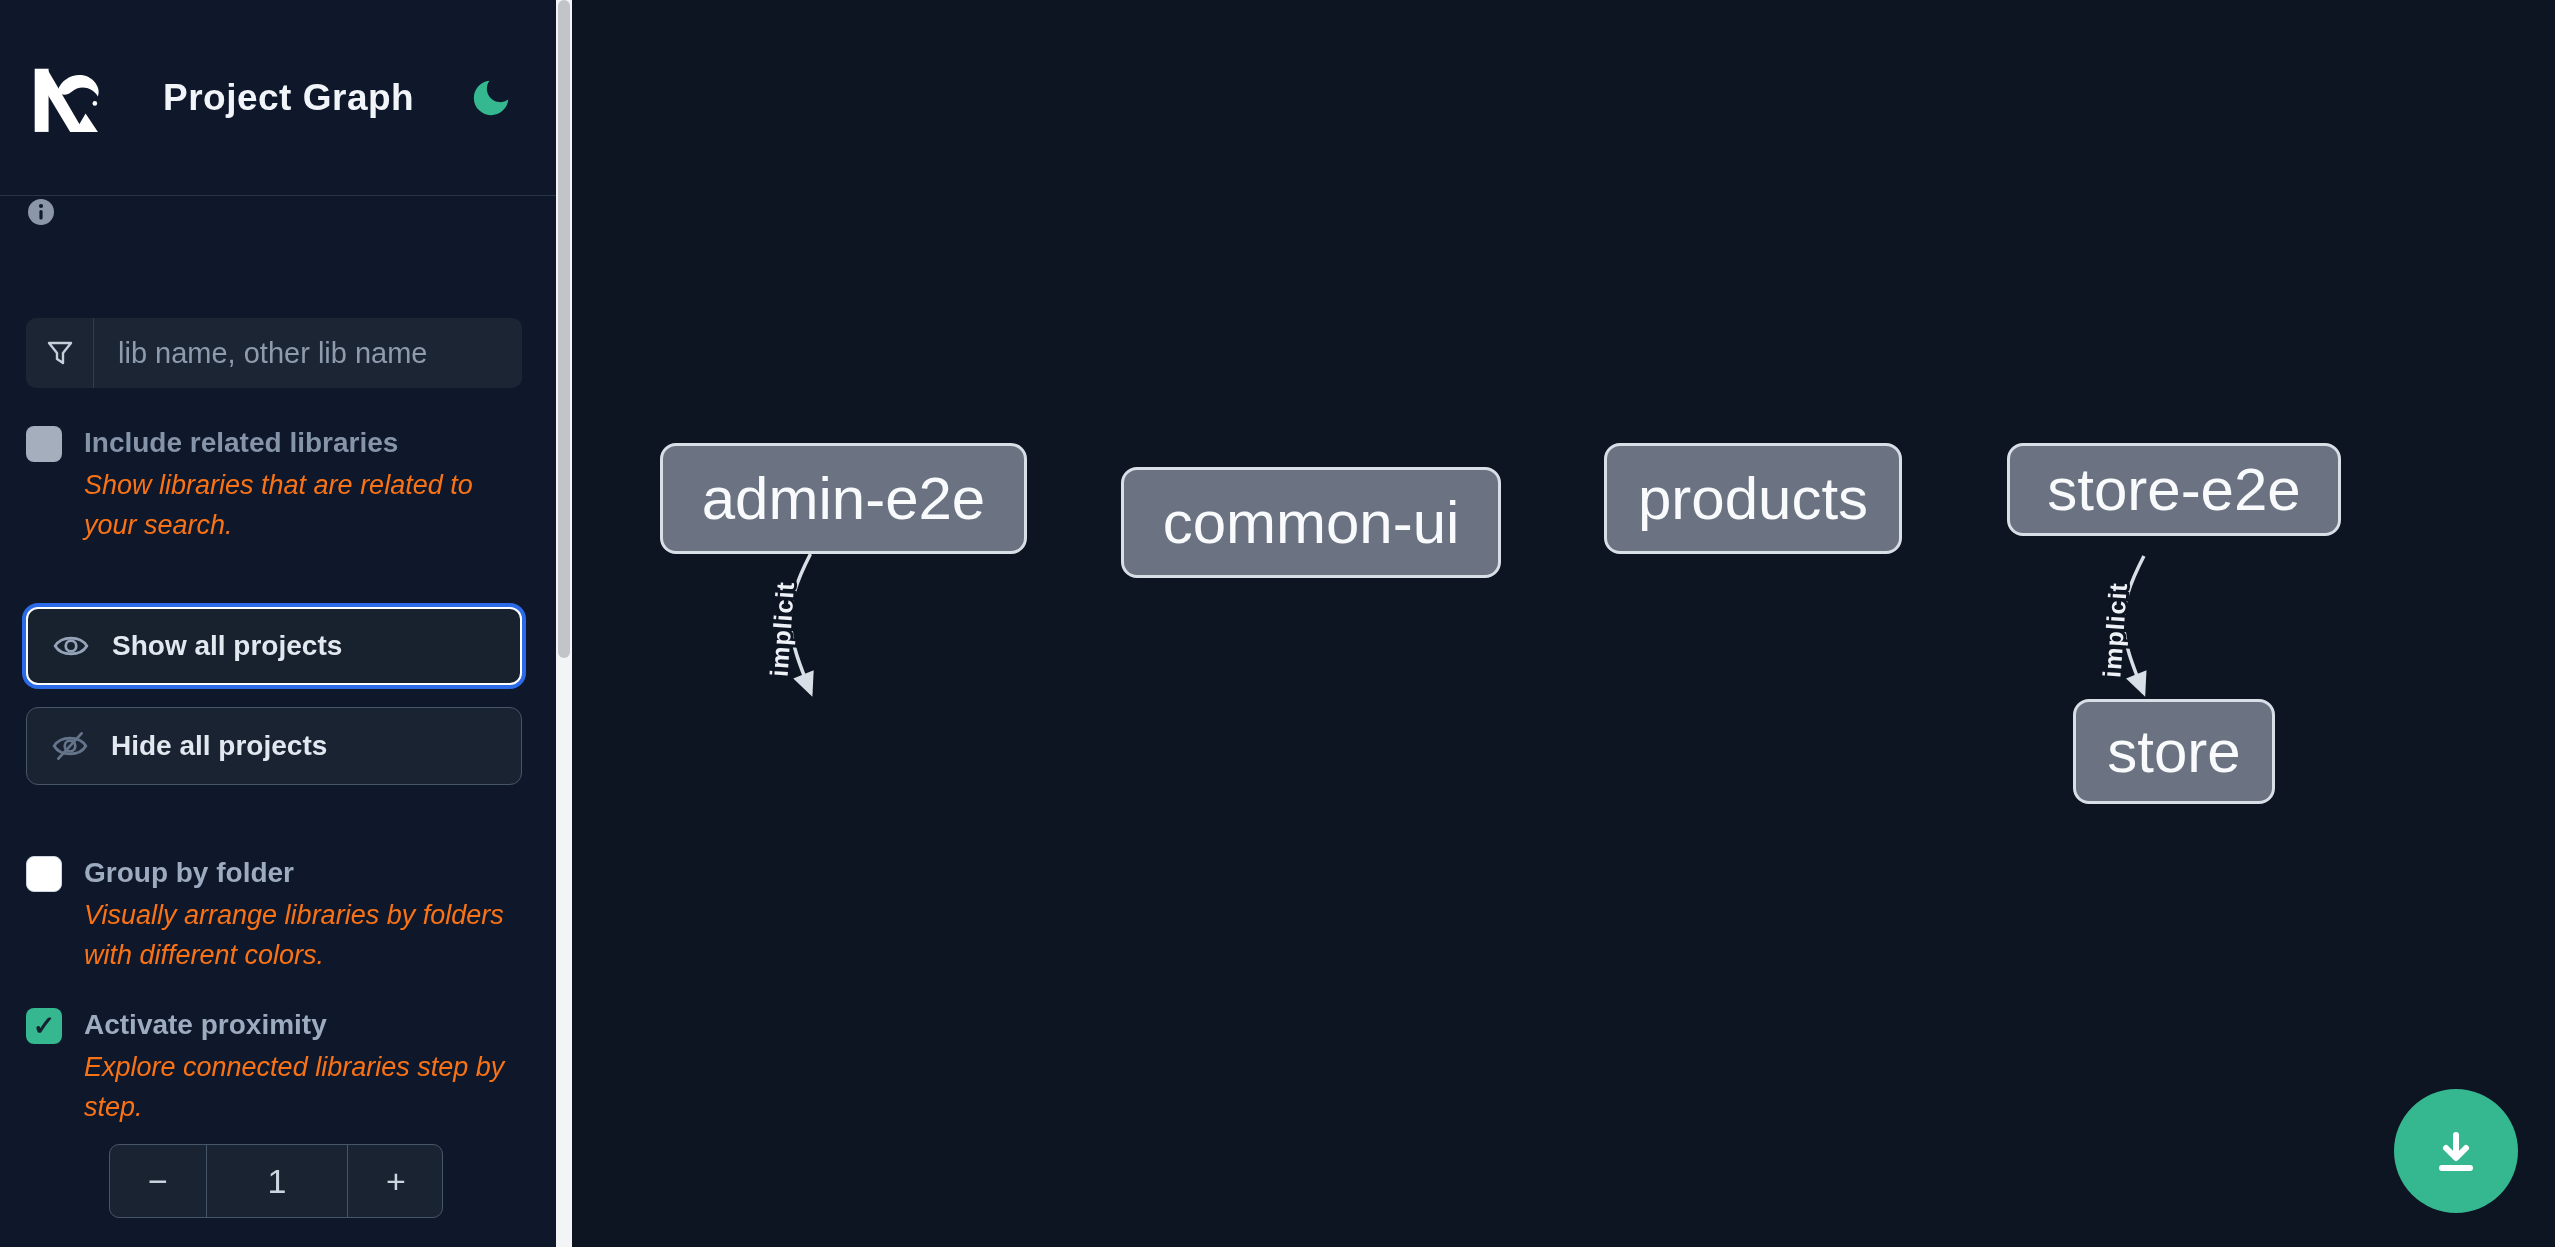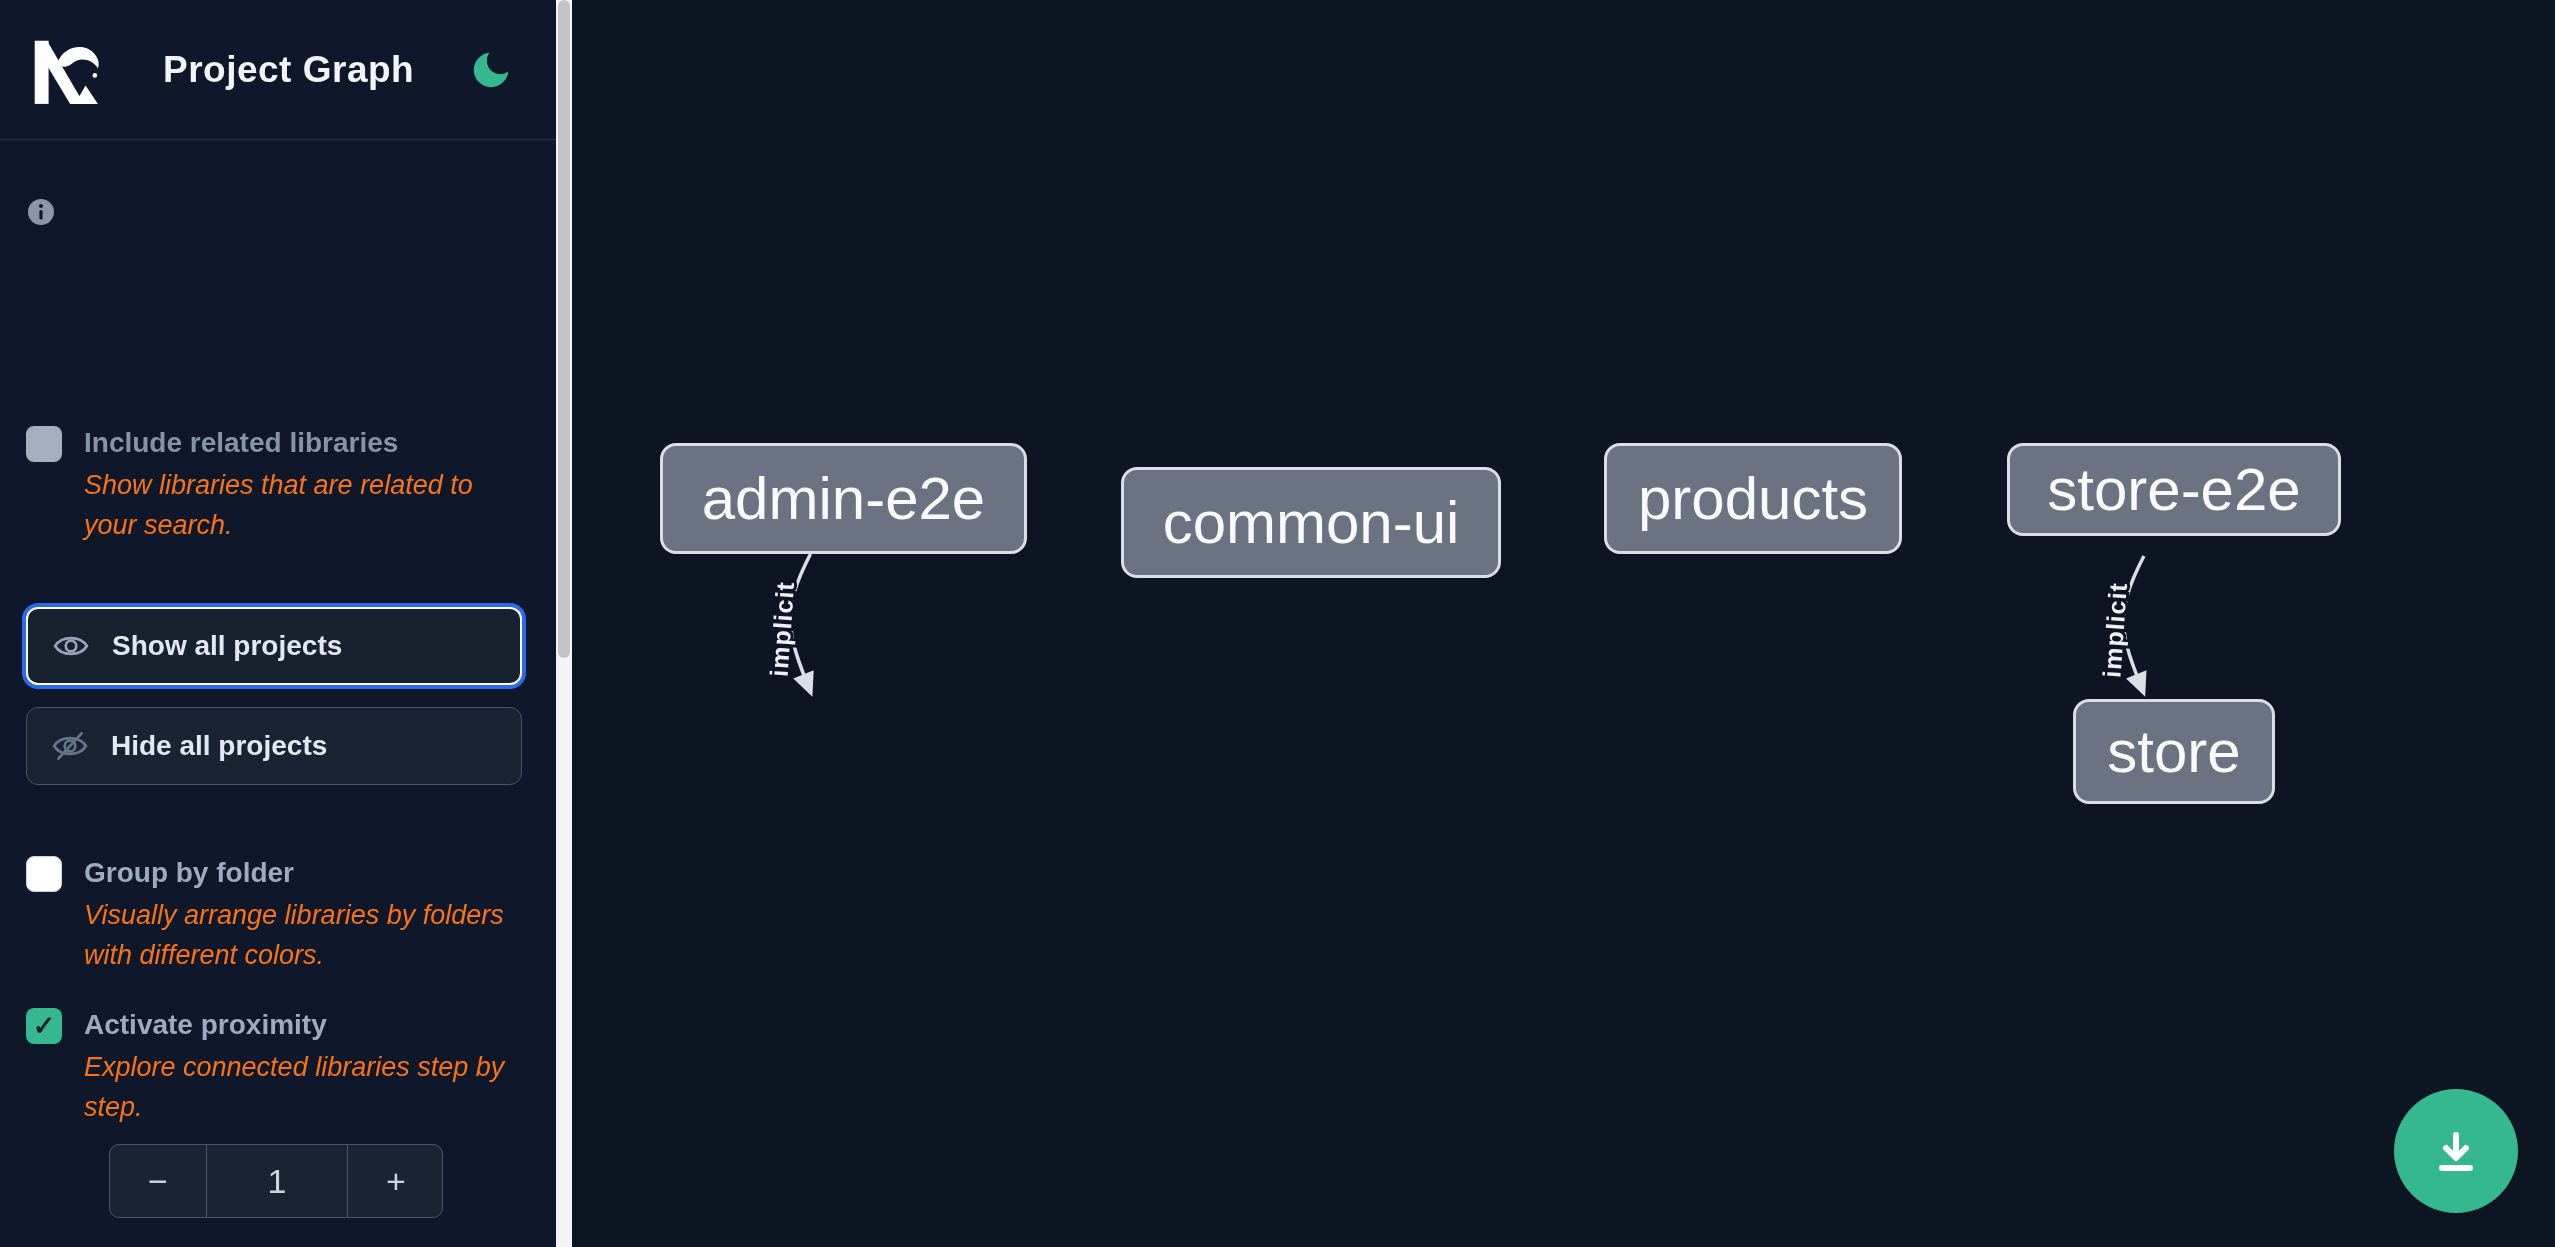--- a/index.html
+++ b/index.html
@@ -12,21 +12,21 @@
   .edge-label{font-size:25px;font-weight:600;fill:#eef2f7;
               paint-order:stroke;stroke:#0e1522;stroke-width:6px;letter-spacing:1px;}
   #node-layer{position:absolute;left:0;top:0;width:2555px;height:1247px;}
   #node-layer .node{position:absolute;box-sizing:border-box;
       background:var(--node-fill,#6b7383);border:3px solid var(--node-border,#d9dfe7);
       border-radius:16px;color:#f8fafc;display:flex;align-items:center;justify-content:center;
       font-size:60px;cursor:pointer;}
 
   
   .sidebar{position:absolute;left:0;top:0;width:556px;height:1247px;background:#0f172a;}
-  .header{position:absolute;top:0;left:0;width:556px;height:140px;
+  .header{position:absolute;top:0;left:0;width:556px;height:196px;
           border-bottom:1px solid #263349;display:flex;align-items:center;box-sizing:border-box;}
   .logo{margin-left:27px;flex:none;display:flex;}
   .title{margin-left:62px;font-size:37px;font-weight:700;color:#f1f5f9;letter-spacing:.5px;}
   .moon-btn{margin-left:auto;margin-right:42px;background:none;border:0;padding:0;display:flex;cursor:pointer;}
 
   .tagline{position:absolute;top:198px;left:27px;display:flex;align-items:center;gap:22px;
            color:#94a3b8;font-size:26px;}
 
   .search{position:absolute;top:318px;left:26px;width:496px;height:70px;background:#1c2534;
           border-radius:10px;display:flex;align-items:stretch;overflow:hidden;}
@@ -118,20 +118,28 @@
     <div class="tagline">
       <span style="display:flex">
         <svg width="28" height="28" viewBox="0 0 28 28" xmlns="http://www.w3.org/2000/svg">
           <circle cx="14" cy="14" r="13" fill="#8b96a8"></circle>
           <rect x="12.4" y="12" width="3.2" height="9.5" rx="1.6" fill="#121a28"></rect>
           <circle cx="14" cy="8" r="2.1" fill="#121a28"></circle>
         </svg>
       </span>
     </div>
 
+    <div class="search">
+      <span class="icon-cell">
+        <svg width="32" height="32" viewBox="0 0 32 32" fill="none" xmlns="http://www.w3.org/2000/svg">
+          <path d="M5 6 H27 L19 16 V26 L13 22 V16 Z" stroke="#c7cfda" stroke-width="2.4" stroke-linejoin="round"></path>
+        </svg>
+      </span>
+      <input type="text" placeholder="lib name, other lib name" style="">
+    </div>
 
     <div class="toggle muted" style="top:421px">
       <span class="checkbox cb-disabled"></span>
       <span>
         <span class="label" style="display:block">Include related libraries</span>
         <span class="desc" style="display:block">Show libraries that are related to your search.</span>
       </span>
     </div>
 
     <button class="btn focused" style="top:607px">

